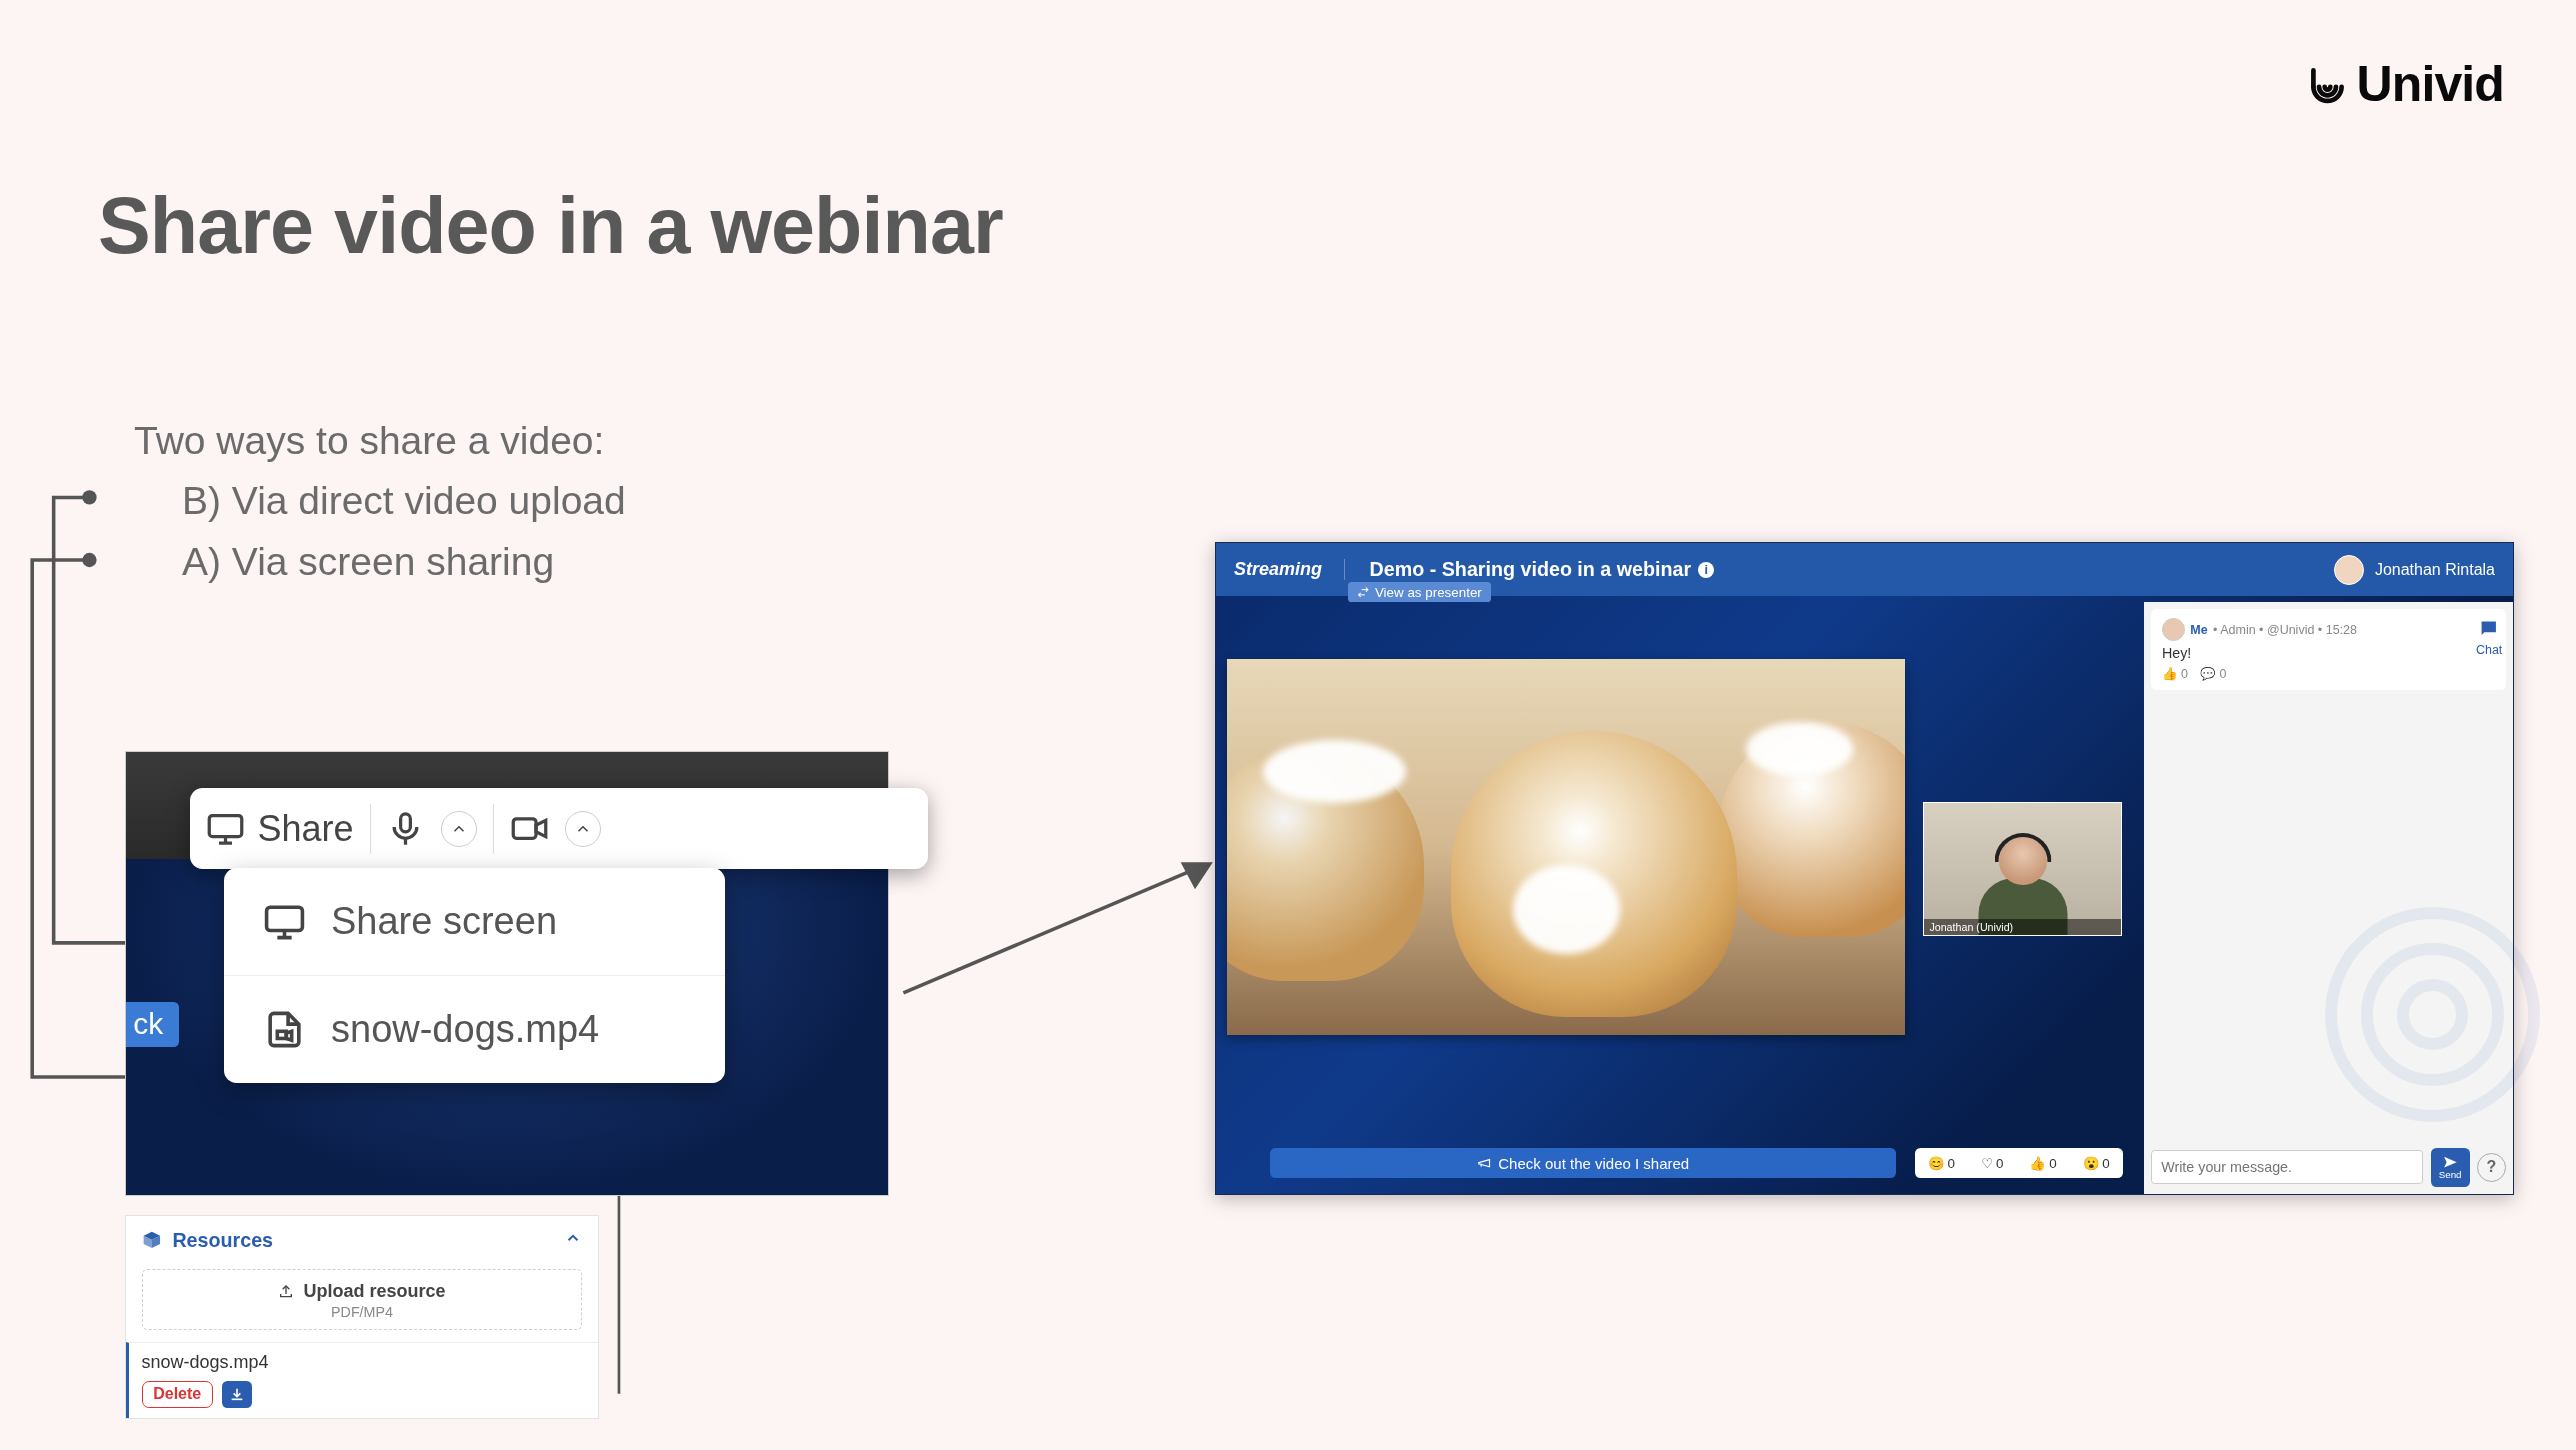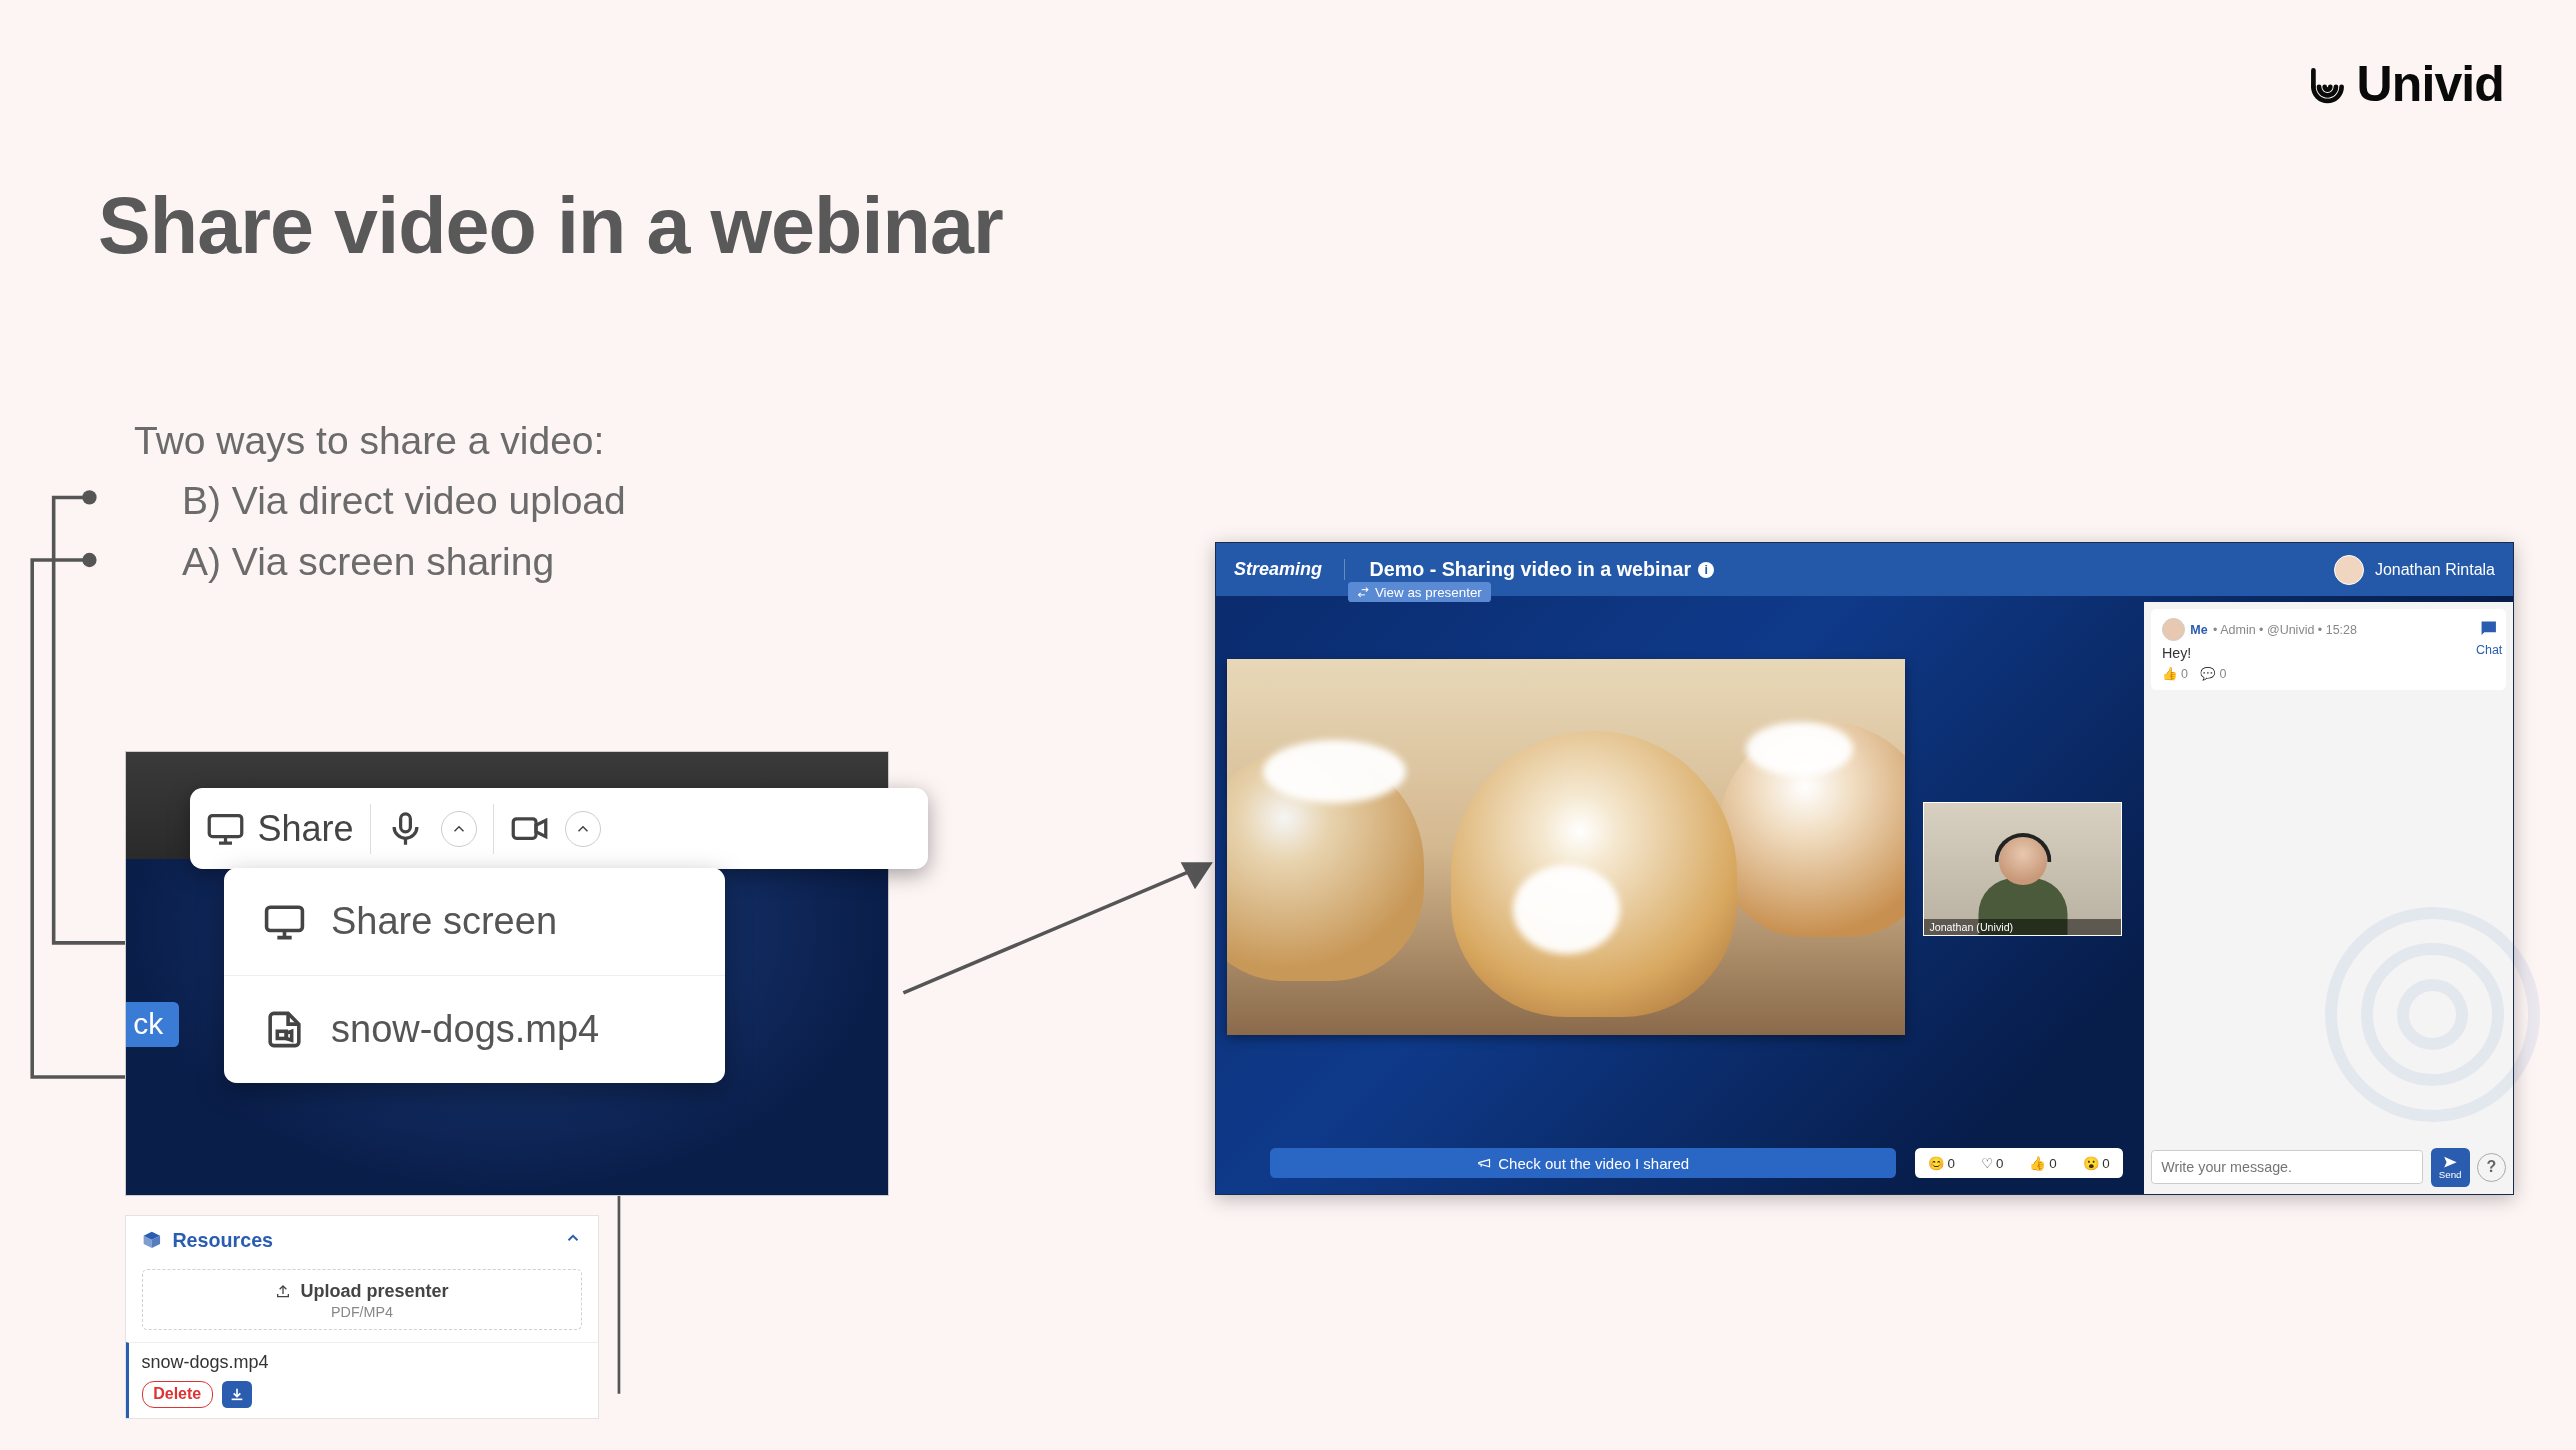--- a/index.html
+++ b/index.html
@@ -131,21 +131,21 @@
   .resources .upload .t2 { font-size:14.3px; color:#888; margin-top:1.8px; }
   .resources .filebar {
     border-top:0.9px solid #eee;
     border-left: 3.6px solid #2a5db0;
     padding: 9px 12.5px 10.7px 12.5px;
     color:#333; font-size:18px;
   }
   .resources .actions { display:flex; gap:9px; margin-top:7.2px; }
   .resources .btn-del {
     border:1.8px solid #d33; color:#d33; background:#fff;
-    border-radius:12px; padding:1.8px 10.7px; font-size:16px; font-weight:600;
+    border-radius:7px; padding:1.8px 10.7px; font-size:16px; font-weight:600;
   }
   .resources .btn-dl {
     background:#2a5db0; color:#fff; border:none;
     border-radius:5.4px; width:30px; height:27px;
     display:flex; align-items:center; justify-content:center;
   }
   .resources .btn-dl svg { width:16px; height:16px; stroke:#fff; fill:none; stroke-width:2.5; }
 
   
   .shotB {
@@ -400,21 +400,21 @@
         </svg>
     </div>
   </div>
   <div class="upload">
     <div class="t1">
       <svg viewBox="0 0 24 24" width="16" height="16" stroke="#444" fill="none" stroke-width="2">
           <path d="M12 15V4"></path>
           <polyline points="7 8 12 3 17 8"></polyline>
           <path d="M4 15v4h16v-4"></path>
         </svg>
-      <span>Upload presenter</span>
+      <span>Upload resource</span>
     </div>
     <div class="t2">PDF/MP4</div>
   </div>
   <div class="filebar">
     <div>snow-dogs.mp4</div>
     <div class="actions">
       <button class="btn-del">Delete</button>
       <button class="btn-dl">
         <svg viewBox="0 0 24 24">
             <path d="M12 4v11"></path>

